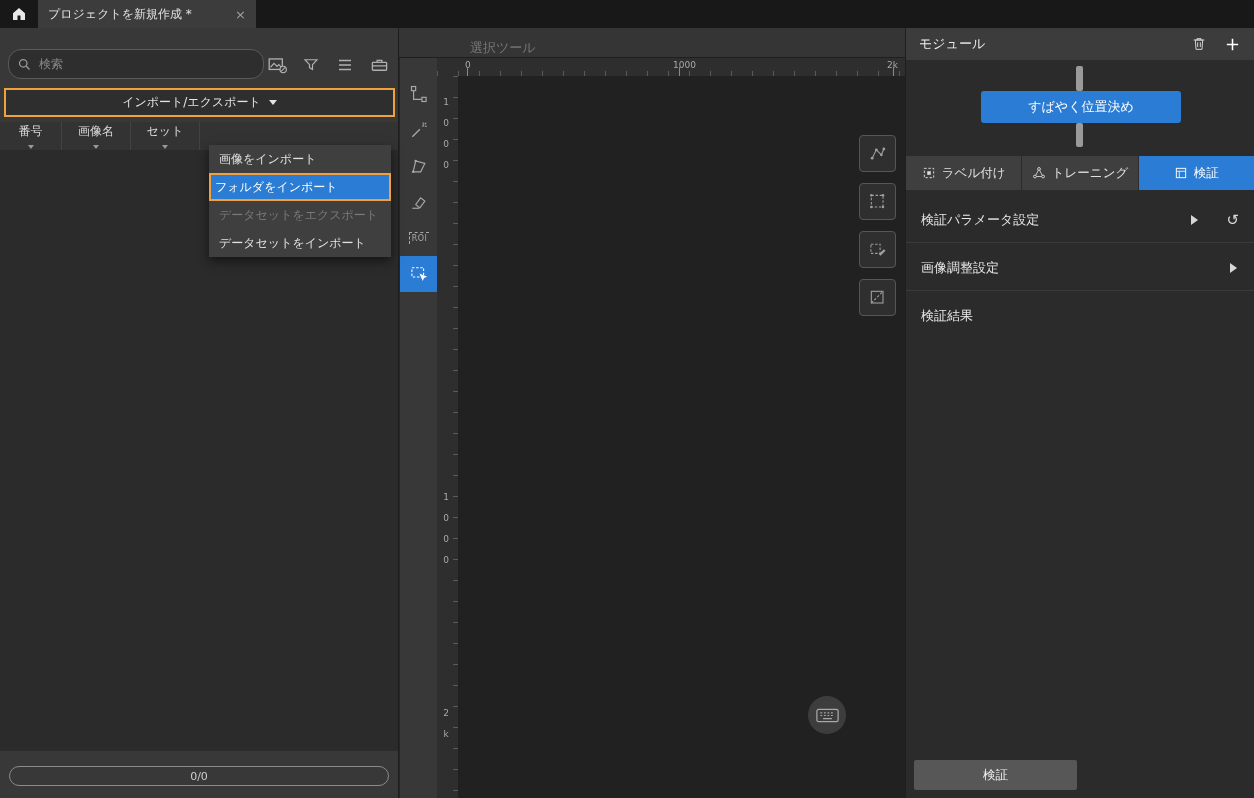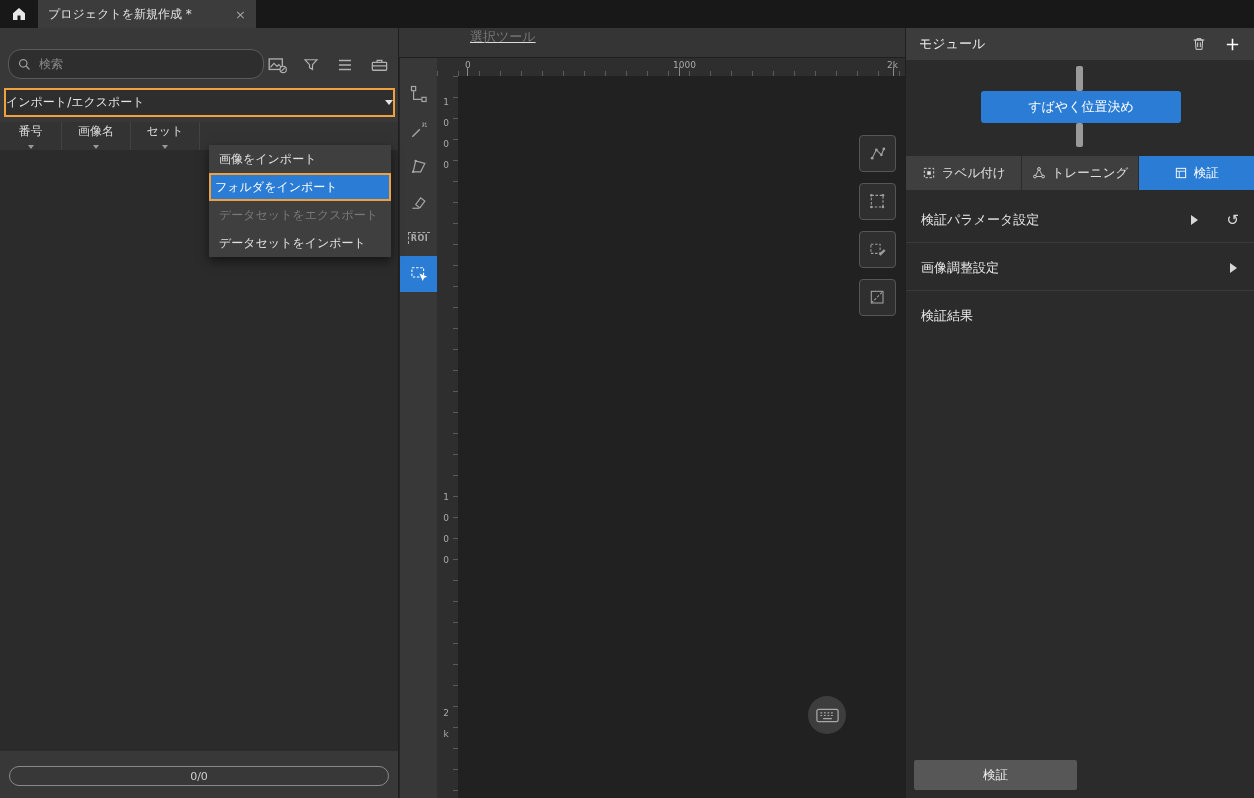--- a/index.html
+++ b/index.html
@@ -15,47 +15,47 @@
 
   
   .left-panel { position:absolute; left:0; top:28px; width:399px; height:770px; background:#2b2b2b; border-right:1px solid #1e1e1e; }
   .lp-top { position:absolute; left:0; top:0; width:100%; height:94px; background:#383838; }
   .search-box { position:absolute; left:8px; top:21px; width:256px; height:30px; background:#2e2e2e; border:1px solid #5a5a5a; border-radius:13px; }
   .search-box svg { position:absolute; left:8px; top:7px; }
   .search-box input { position:absolute; left:0; top:0; width:100%; height:100%; background:transparent; border:none; outline:none; color:#cccccc; font-size:12px; padding-left:30px; }
   .search-box input::placeholder { color:#8a8a8a; }
   .lp-icons { position:absolute; right:8px; top:26px; display:flex; gap:12px; align-items:center; }
   .lp-icons .ic { width:22px; height:22px; display:flex; align-items:center; justify-content:center; cursor:pointer; }
-  .import-btn { position:absolute; left:4px; top:60px; width:391px; height:29px; background:#2e2e2e; border:2px solid #f0a03c; display:flex; align-items:center; justify-content:space-between; gap:8px; cursor:pointer; }
+  .import-btn { position:absolute; left:4px; top:60px; width:391px; height:29px; background:#2e2e2e; border:2px solid #f0a03c; display:flex; align-items:center; justify-content:center; gap:8px; cursor:pointer; }
   .import-btn .lbl { font-size:12px; color:#e4e4e4; }
   .caret-down { width:0; height:0; border-left:4px solid transparent; border-right:4px solid transparent; border-top:5px solid #e4e4e4; }
   .tbl-head { position:absolute; left:0; top:94px; width:100%; height:28px; background:#333333; display:flex; }
   .tbl-head .cell { height:100%; display:flex; align-items:center; justify-content:center; gap:5px; font-size:12px; color:#dcdcdc; border-right:1px solid #424242; cursor:pointer;flex-direction:column; }
   .c-no { width:62px; } .c-name { width:69px; } .c-set { width:69px; }
   .caret-s { width:0; height:0; border-left:3.5px solid transparent; border-right:3.5px solid transparent; border-top:4px solid #999; }
   .list-area { position:absolute; left:0; top:122px; width:100%; height:573px; background:#2b2b2b; }
   .labeled-bar { position:absolute; left:0; top:695px; width:100%; height:28px; background:#4a4a4a; display:flex; align-items:center; padding-left:12px; font-size:12.5px; color:#ececec; cursor:pointer; }
   .lp-bottom { position:absolute; left:0; top:723px; width:100%; height:47px; background:#383838; }
   .count-pill { position:absolute; left:9px; top:15px; width:380px; height:20px; border:1px solid #8a8a8a; border-radius:10px; display:flex; align-items:center; justify-content:center; font-size:11px; color:#cfcfcf; }
 
   
   .dropdown { position:absolute; left:209px; top:117px; width:182px; background:#3f3f3f; box-shadow:0 4px 10px rgba(0,0,0,.55); z-index:20; }
   .dropdown .item { height:28px; display:flex; align-items:center; padding-left:10px; font-size:12px; color:#e2e2e2; cursor:pointer; }
   .dropdown .item.sel { background:#2b7cd4; border:2px solid #f0a03c; color:#fff; padding-left:4px; }
   .dropdown .item.dis { color:#7a7a7a; cursor:default; }
 
   
-  .tool-strip { position:absolute; left:399px; top:58px; width:38px; height:740px; background:#383838; border-left:1px solid #262626;font-weight:bold; }
+  .tool-strip { position:absolute; left:399px; top:58px; width:38px; height:740px; background:#383838; border-left:1px solid #262626; }
   .tool-slot { width:38px; height:36px; display:flex; align-items:center; justify-content:center; cursor:pointer; }
   .tool-slot.first { margin-top:18px; }
   .tool-slot.sel { background:#2b7cd4; }
   .roi-glyph { font-size:8px; color:#a8a8a8; border-top:1px dashed #a8a8a8; border-left:1px dashed #a8a8a8; padding:1px 2px; letter-spacing:.5px; }
 
   
-  .canvas-header { position:absolute; left:399px; top:28px; width:506px; height:30px; background:#353535; border-bottom:1px solid #1f1f1f; display:flex; align-items:flex-start;text-decoration:underline; }
+  .canvas-header { position:absolute; left:399px; top:28px; width:506px; height:30px; background:#353535; border-bottom:1px solid #1f1f1f; display:flex; align-items:flex-end; }
   .canvas-header .lbl { margin-left:71px; font-size:13px; color:#787878; }
   .ruler-h { position:absolute; left:437px; top:58px; width:468px; height:18px; background:#2e2e2e;
     background-image:repeating-linear-gradient(to right,#5a5a5a 0 1px,transparent 1px 21px);
     background-size:100% 5px; background-position:left bottom; background-repeat:no-repeat; }
   .ruler-h .num { position:absolute; top:2px; font-size:9px; color:#a8a8a8; }
   .ruler-h .tick { position:absolute; bottom:0; width:1px; height:9px; background:#8a8a8a; }
   .ruler-v { position:absolute; left:437px; top:76px; width:21px; height:722px; background:#2e2e2e;
     background-image:repeating-linear-gradient(to bottom,#5a5a5a 0 1px,transparent 1px 21px);
     background-size:5px 100%; background-position:right top; background-repeat:no-repeat; }
   .ruler-v .vnum { position:absolute; left:4px; width:10px; font-size:9px; color:#a8a8a8; line-height:21px; word-break:break-all; text-align:center; }

